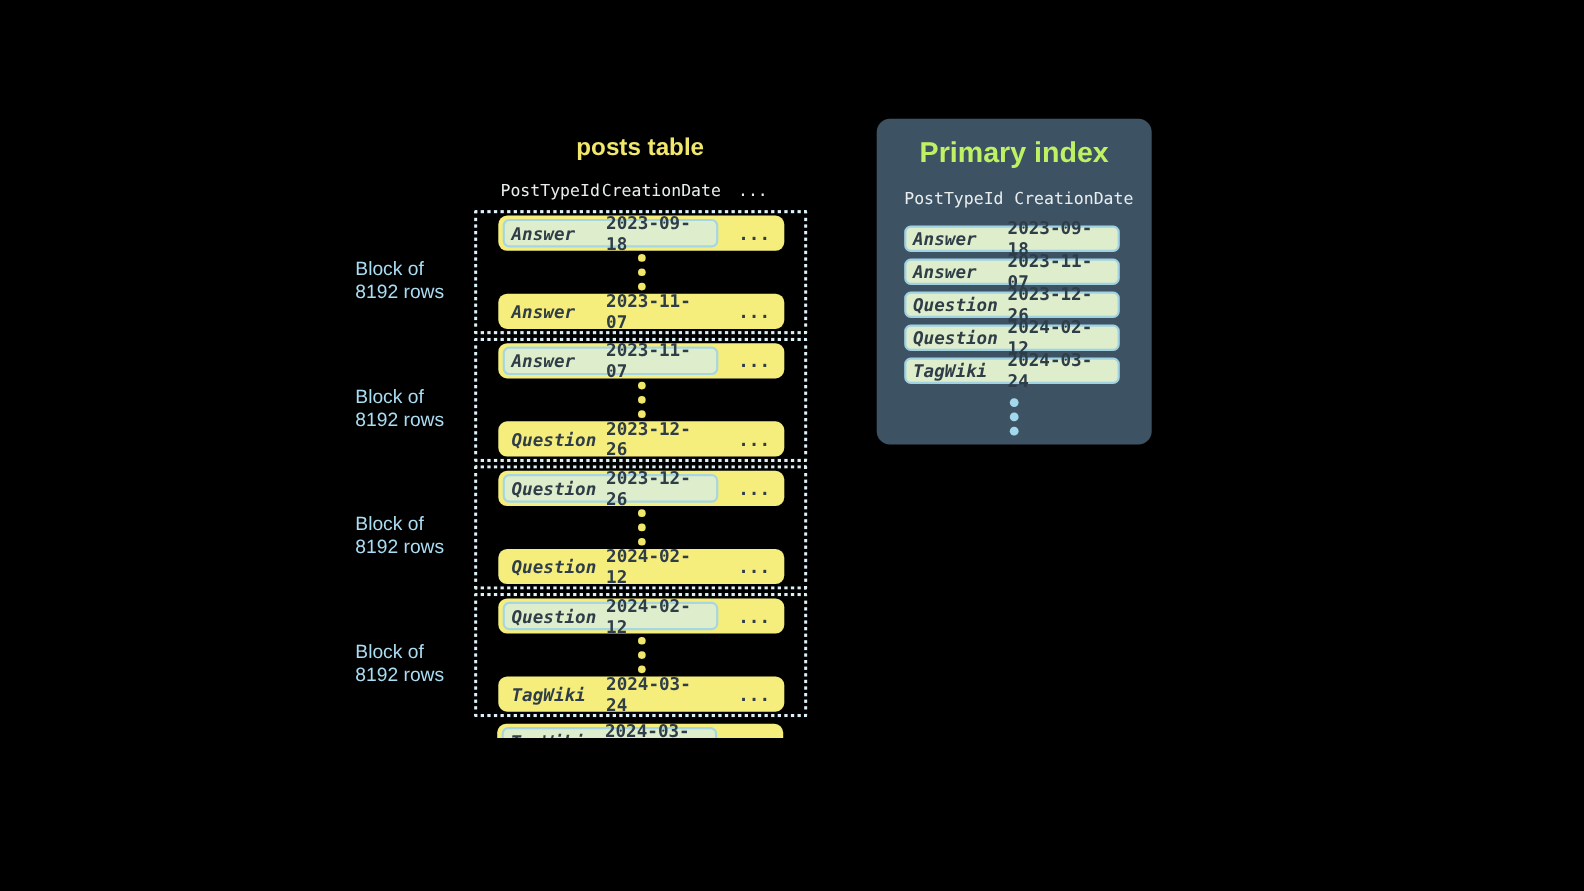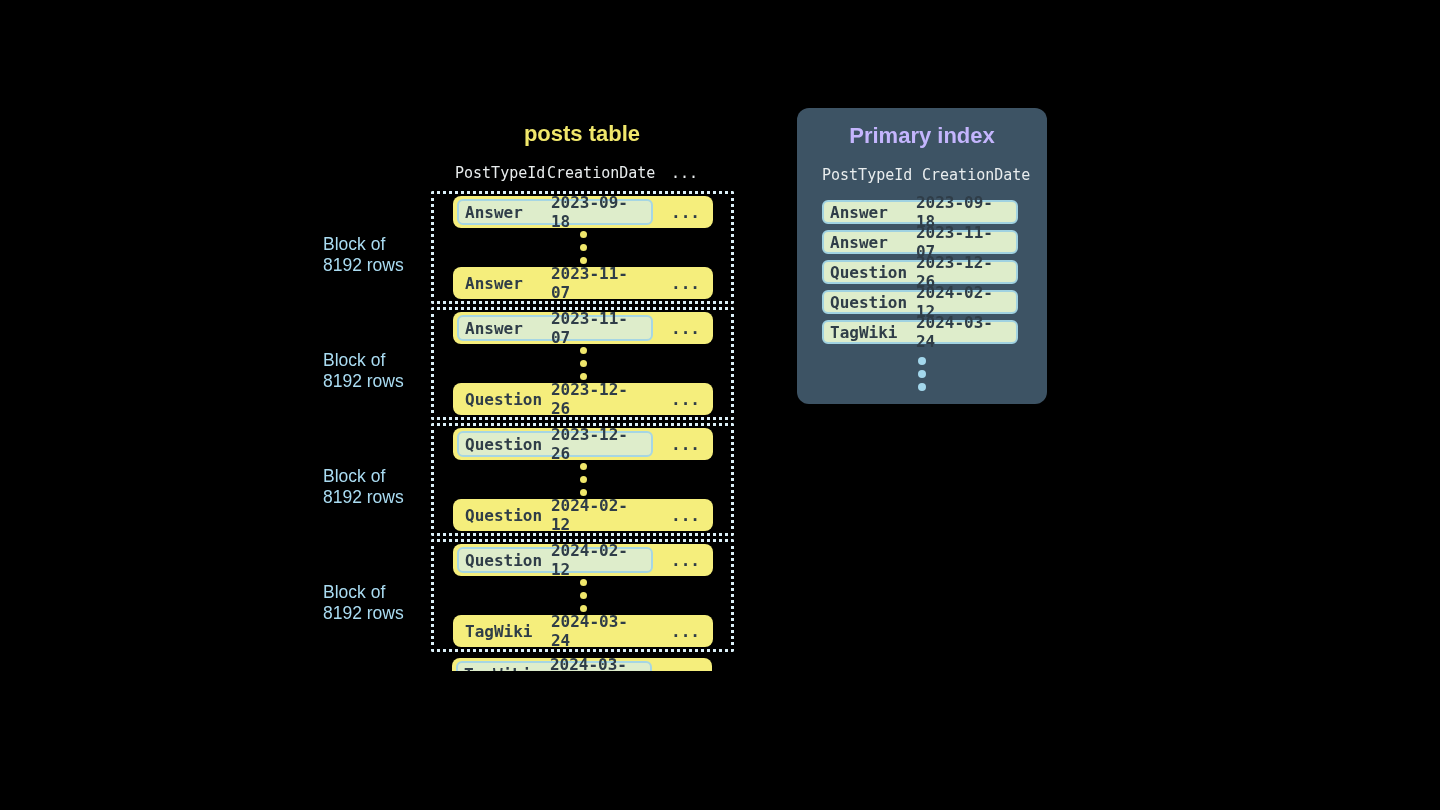--- a/index.html
+++ b/index.html
@@ -39,42 +39,42 @@
     background:#f5ee7c; border-radius:8px;
     display:flex; align-items:center;
   }
   .pill {
     width:196px; height:26px; box-sizing:border-box; margin-left:4px;
     border:2px solid #a6d6e4; background:#deedcb; border-radius:6px;
     display:flex; align-items:center; padding:0 6px;
     font-family:"DejaVu Sans Mono", monospace; font-size:16px; font-weight:700; color:#2f3d48;
   }
   .pill.plain { border-color:transparent; background:transparent; }
-  .cell-name { width:88px; }
+  .cell-name { width:88px;font-style:italic; }
   .row-ellipsis {
     margin-left:auto; padding-right:13px;
     font-family:"DejaVu Sans Mono", monospace; font-size:16px; font-weight:700; color:#2f3d48;
   }
   .vdots-row { width:260px; display:flex; justify-content:center; }
   .vdots { display:flex; flex-direction:column; align-items:center; }
   .dot-y { width:7px; height:7px; border-radius:50%; background:#f0e76b; margin:3px 0; }
   .dot-b { width:8px; height:8px; border-radius:50%; background:#a3d7ec; margin:2.5px 0; }
 
   .overflow-row { position:absolute; left:452px; top:658px; }
   .more-rows-dots { position:absolute; left:452px; top:698px; width:260px; display:flex; flex-direction:column; align-items:center; }
   .more-blocks-dots { position:absolute; left:323px; top:689px; width:108px; display:flex; flex-direction:column; align-items:center; }
 
   
   .panel {
     position:absolute; left:797px; top:108px; width:250px; height:296px;
     background:#3d5364; border-radius:12px; box-sizing:border-box;
   }
   .panel-title {
     margin-top:15px; text-align:center;
-    font-size:22px; font-weight:700; color:#c4b5fd;
+    font-size:26px; font-weight:700; color:#bef264;
   }
   .panel-header {
     margin-top:17px; padding-left:25px; display:flex;
     font-family:"DejaVu Sans Mono", monospace; font-size:15px; color:#e9edee;
   }
   .panel-header .col-name { width:100px; }
   .index-rows { margin-top:16px; padding-left:25px; display:flex; flex-direction:column; }
   .index-pill {
     width:196px; height:24px; box-sizing:border-box; margin-bottom:6px;
     border:2px solid #a0d2e1; background:#deedcb; border-radius:6px;

